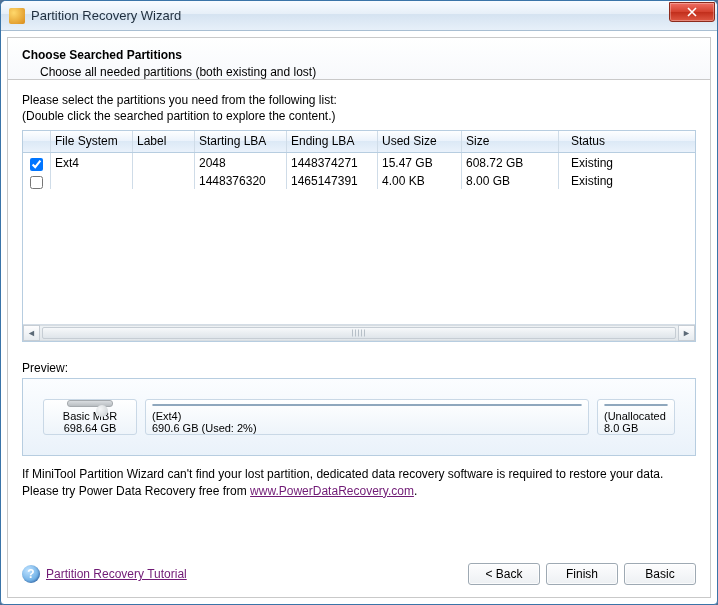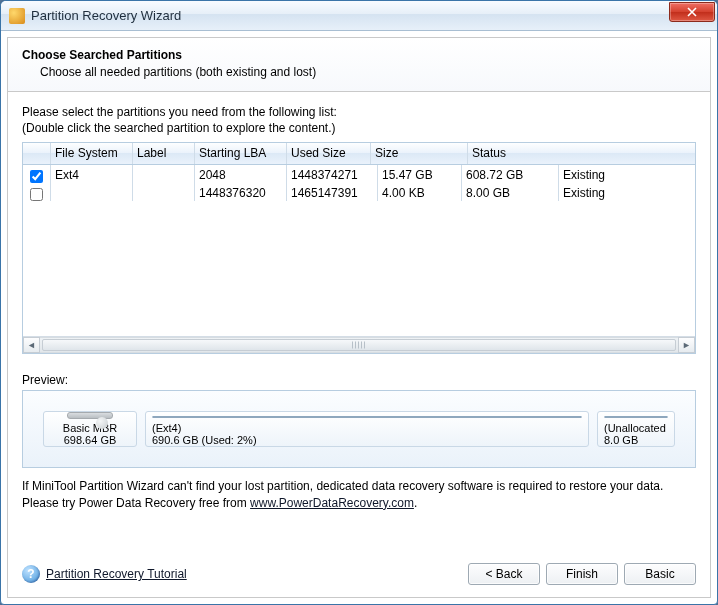--- a/index.html
+++ b/index.html
@@ -55,21 +55,21 @@
   .close-btn svg { width: 10px; height: 10px; }
   .content {
     flex: 1;
     margin: 6px;
     border: 1px solid #c9c9c9;
     background: #fff;
     display: flex;
     flex-direction: column;
   }
   .header-section {
-    padding: 10px 14px 12px 14px;
+    padding: 10px 14px 0 14px;
     border-bottom: 1px solid #c9c9c9;
     background: linear-gradient(to bottom, #ffffff, #f7f9fc);
   }
   .header-section .h-title {
     font-weight: bold;
     font-size: 12px;
   }
   .header-section .h-sub {
     padding: 3px 0 0 18px;
   }
@@ -105,21 +105,21 @@
   .th { color: #000; }
   .tbody { flex: 1; overflow: hidden; }
   .trow { display: flex; height: 18px; font-size: 12px; }
   .col-chk   { width: 28px; text-align: center; }
   .col-fs    { width: 82px; }
   .col-label { width: 62px; }
   .col-slba  { width: 92px; }
   .col-elba  { width: 91px; }
   .col-used  { width: 84px; }
   .col-size  { width: 97px; }
-  .col-status{ flex: 1; border-right: none; }
+  .col-status{ flex: 1; border-right: none; margin-left: 8px; }
   input[type=checkbox]{ margin:0; width:13px; height:13px; vertical-align: middle;}
   .hscroll {
     height: 17px;
     background: linear-gradient(to bottom,#f4f6f9,#e7ebef);
     border-top: 1px solid #d4dde6;
     display: flex;
     align-items: stretch;
   }
   .scroll-btn {
     width: 17px;
@@ -166,21 +166,21 @@
     padding: 4px 6px; font-size: 11px;
   }
   .part-main { flex:1; }
   .bar-outer { height:18px; border:1px solid #8ea7bd; border-radius:2px; background:#e6edf3; overflow:hidden; position:relative;}
   .bar-main .bar-fill{ height:100%; background: linear-gradient(to bottom,#5ea9e6 0%, #2f82cf 49%, #1c6fc0 50%, #3c8dd6 100%);}
   .bar-un .bar-fill{ height:100%; width:100%; background: linear-gradient(to bottom,#d7dbdf,#b9bec2);}
   .part-unalloc { width: 78px; }
   .note {
     margin: 10px 0 0 0; line-height: 1.35;
   }
-  .note a, .tutorial a { color: #0f172a; text-decoration: underline; }
+  .note a, .tutorial a { color: #701a75; text-decoration: underline; }
   .footer {
     padding: 8px 14px 12px 14px;
     display: flex;
     align-items: center;
   }
   .help-icon {
     width:18px; height:18px; border-radius:50%;
     background: radial-gradient(circle at 35% 30%, #bfe2ff, #3f93d8);
     color:#fff; font-weight:bold; font-size:12px;
     display:flex; align-items:center; justify-content:center;
@@ -227,20 +227,21 @@
         <div>Please select the partitions you need from the following list:</div>
         <div>(Double click the searched partition to explore the content.)</div>
       </div>
 
       <div class="table-wrap">
         <div class="thead-row">
           <div class="th col-chk"></div>
           <div class="th col-fs">File System</div>
           <div class="th col-label">Label</div>
           <div class="th col-slba">Starting LBA</div>
+          <div class="th col-elba">Ending LBA</div>
           <div class="th col-used">Used Size</div>
           <div class="th col-size">Size</div>
           <div class="th col-status">Status</div>
         </div>
         <div class="tbody">
           <div class="trow">
             <div class="td col-chk"><input type="checkbox" checked="" style=""></div>
             <div class="td col-fs">Ext4</div>
             <div class="td col-label"></div>
             <div class="td col-slba">2048</div>

